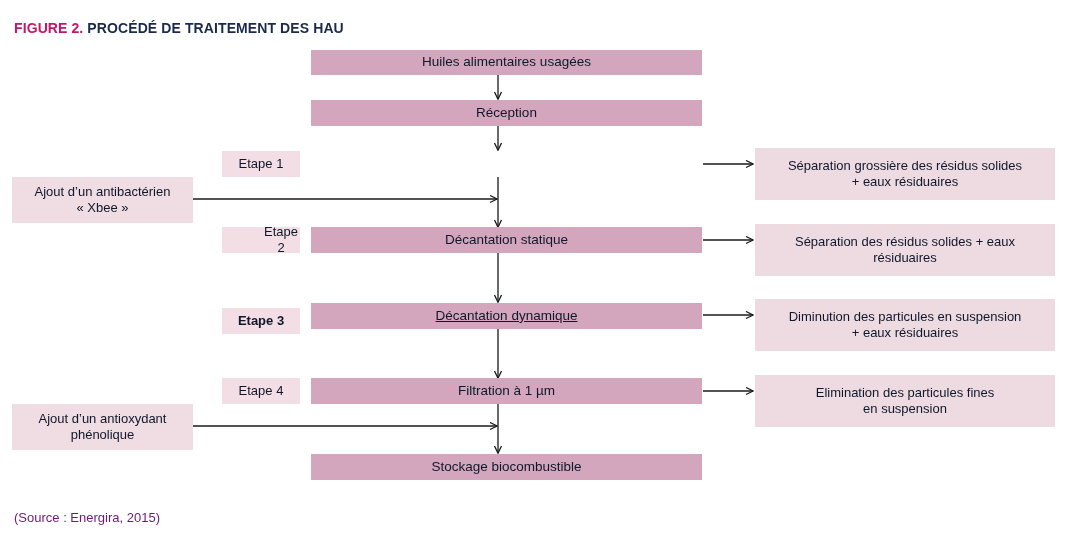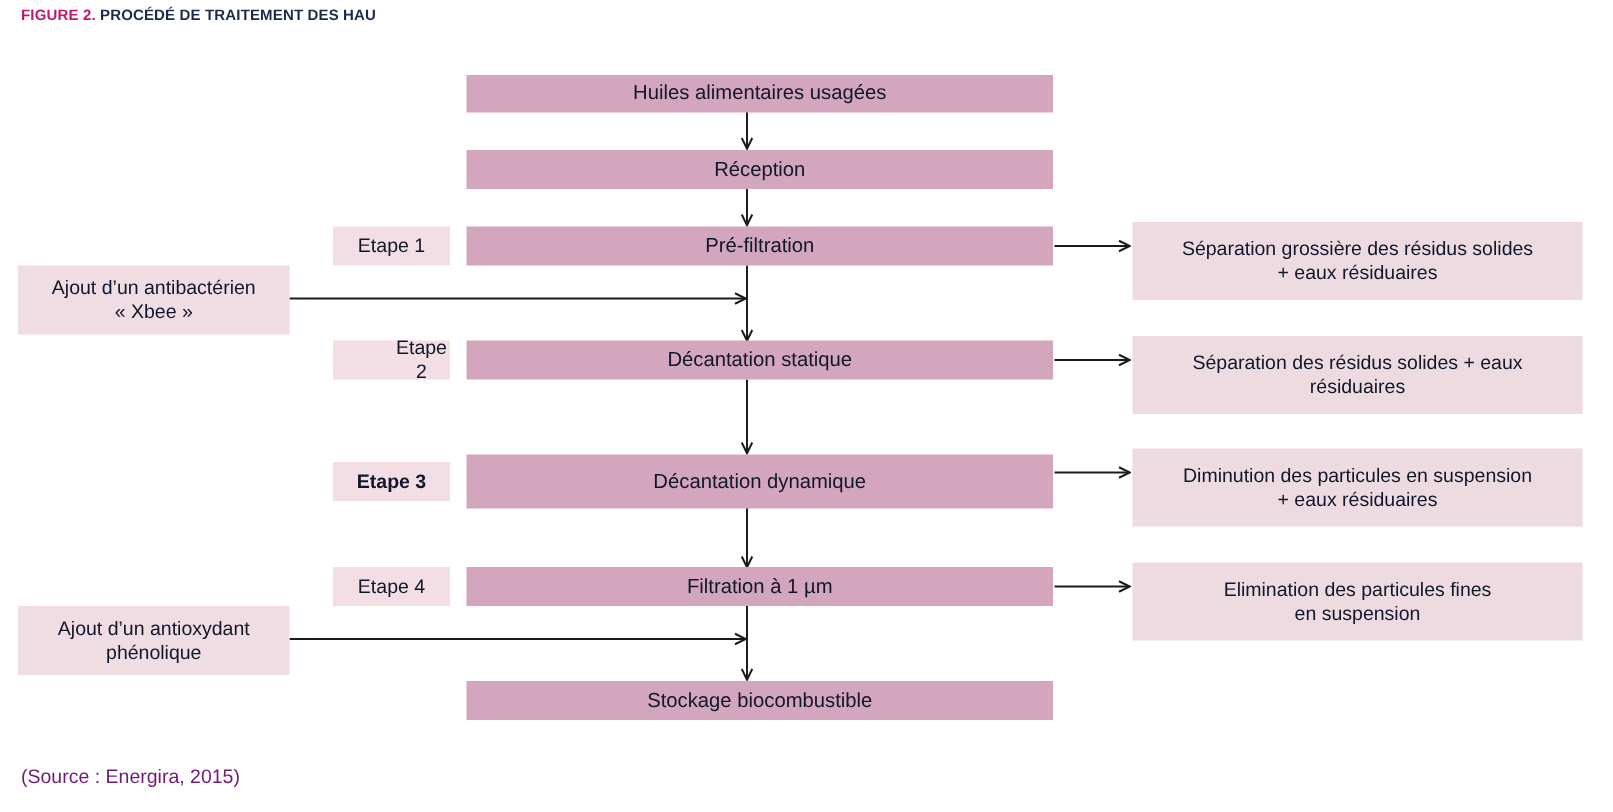--- a/index.html
+++ b/index.html
@@ -12,22 +12,22 @@
     height: 541px;
     position: relative;
     font-family: "Liberation Sans", sans-serif;
     overflow: hidden;
   }
 
   
   #figure-title {
     position: absolute;
     left: 14px;
-    top: 5px;
-    font-size: 10px;
+    top: 20px;
+    font-size: 14px;
     font-weight: bold;
     letter-spacing: 0.1px;
     white-space: nowrap;
   }
   #figure-title .fig-label {
     color: #c3166c;
     font-weight: bold;
   }
   #figure-title .fig-caption {
     color: #1b2a4a;
@@ -128,29 +128,26 @@
   </svg>
 
   <div class="node main" style="left:311px; top:50px; width:391px; height:25px;">
     <span>Huiles alimentaires usagées</span>
   </div>
 
   <div class="node main" style="left:311px; top:100px; width:391px; height:26px;">
     <span>Réception</span>
   </div>
 
-  <div class="node main" style="left:311px; top:151px; width:391px; height:26px;">
-    <span>Pré-filtration</span>
-  </div>
 
   <div class="node main" style="left:311px; top:227px; width:391px; height:26px;">
     <span>Décantation statique</span>
   </div>
 
-  <div class="node main" style="left:311px; top:303px; width:391px; height:36px;">
+  <div class="node main" style="left:311px; top:303px; width:391px; height:26px;text-decoration:underline;">
     <span>Décantation dynamique</span>
   </div>
 
   <div class="node main" style="left:311px; top:378px; width:391px; height:26px;">
     <span>Filtration à 1 µm</span>
   </div>
 
   <div class="node main" style="left:311px; top:454px; width:391px; height:26px;">
     <span>Stockage biocombustible</span>
   </div>

